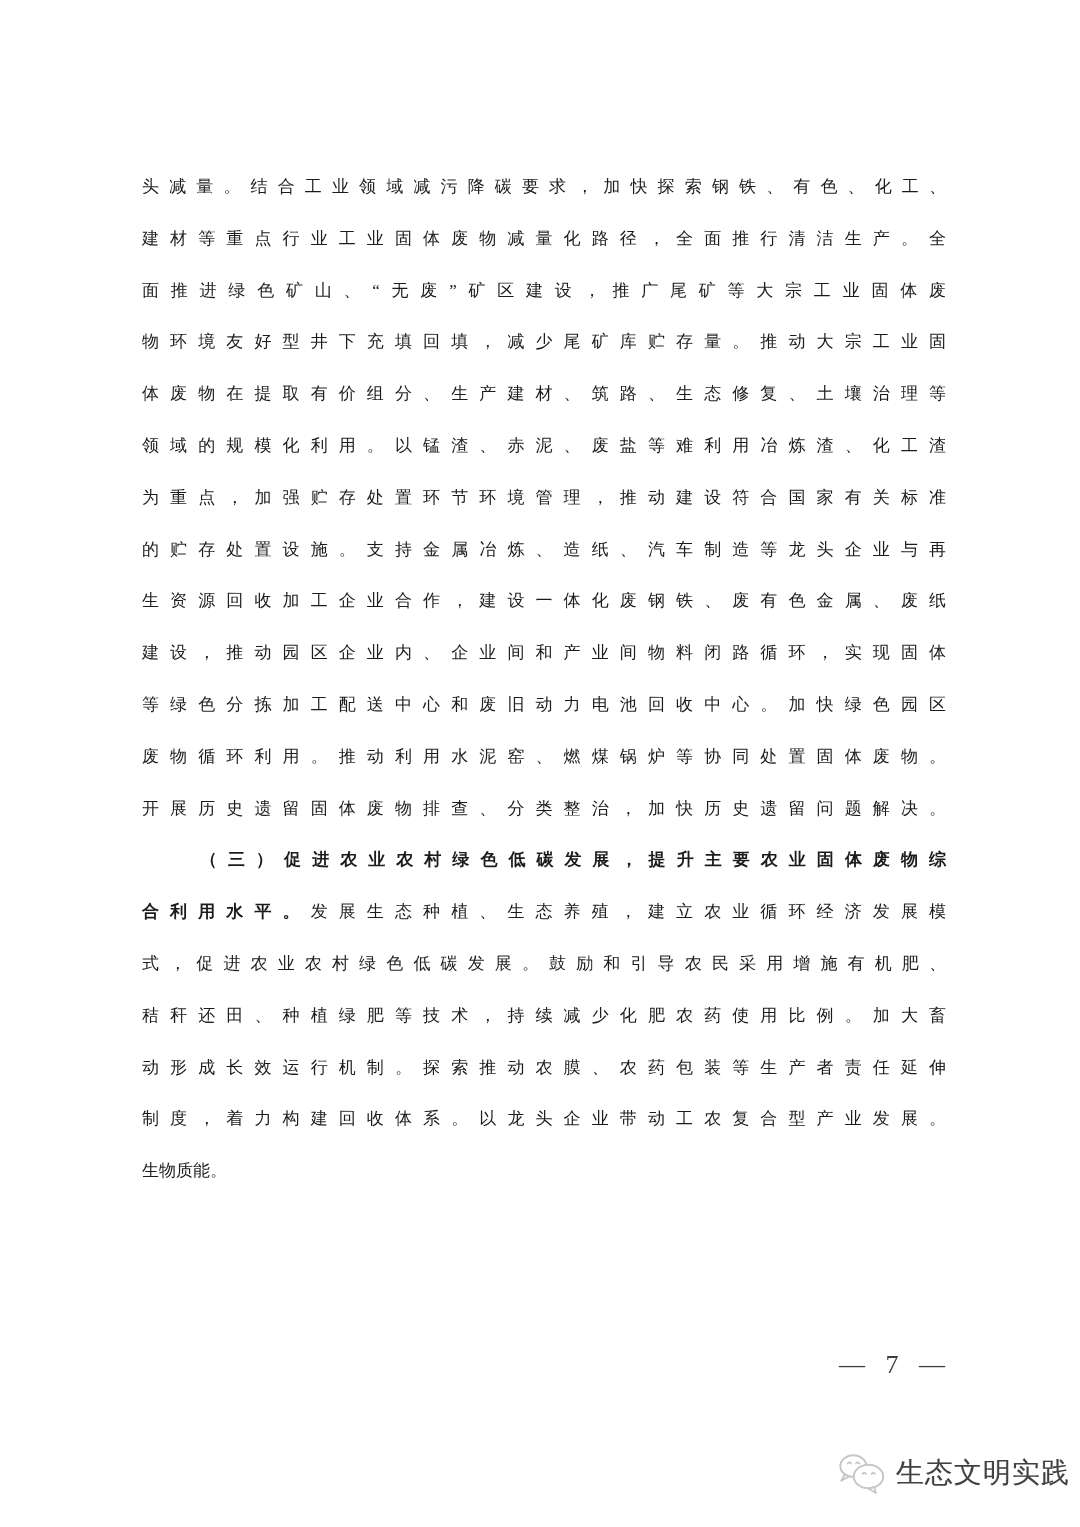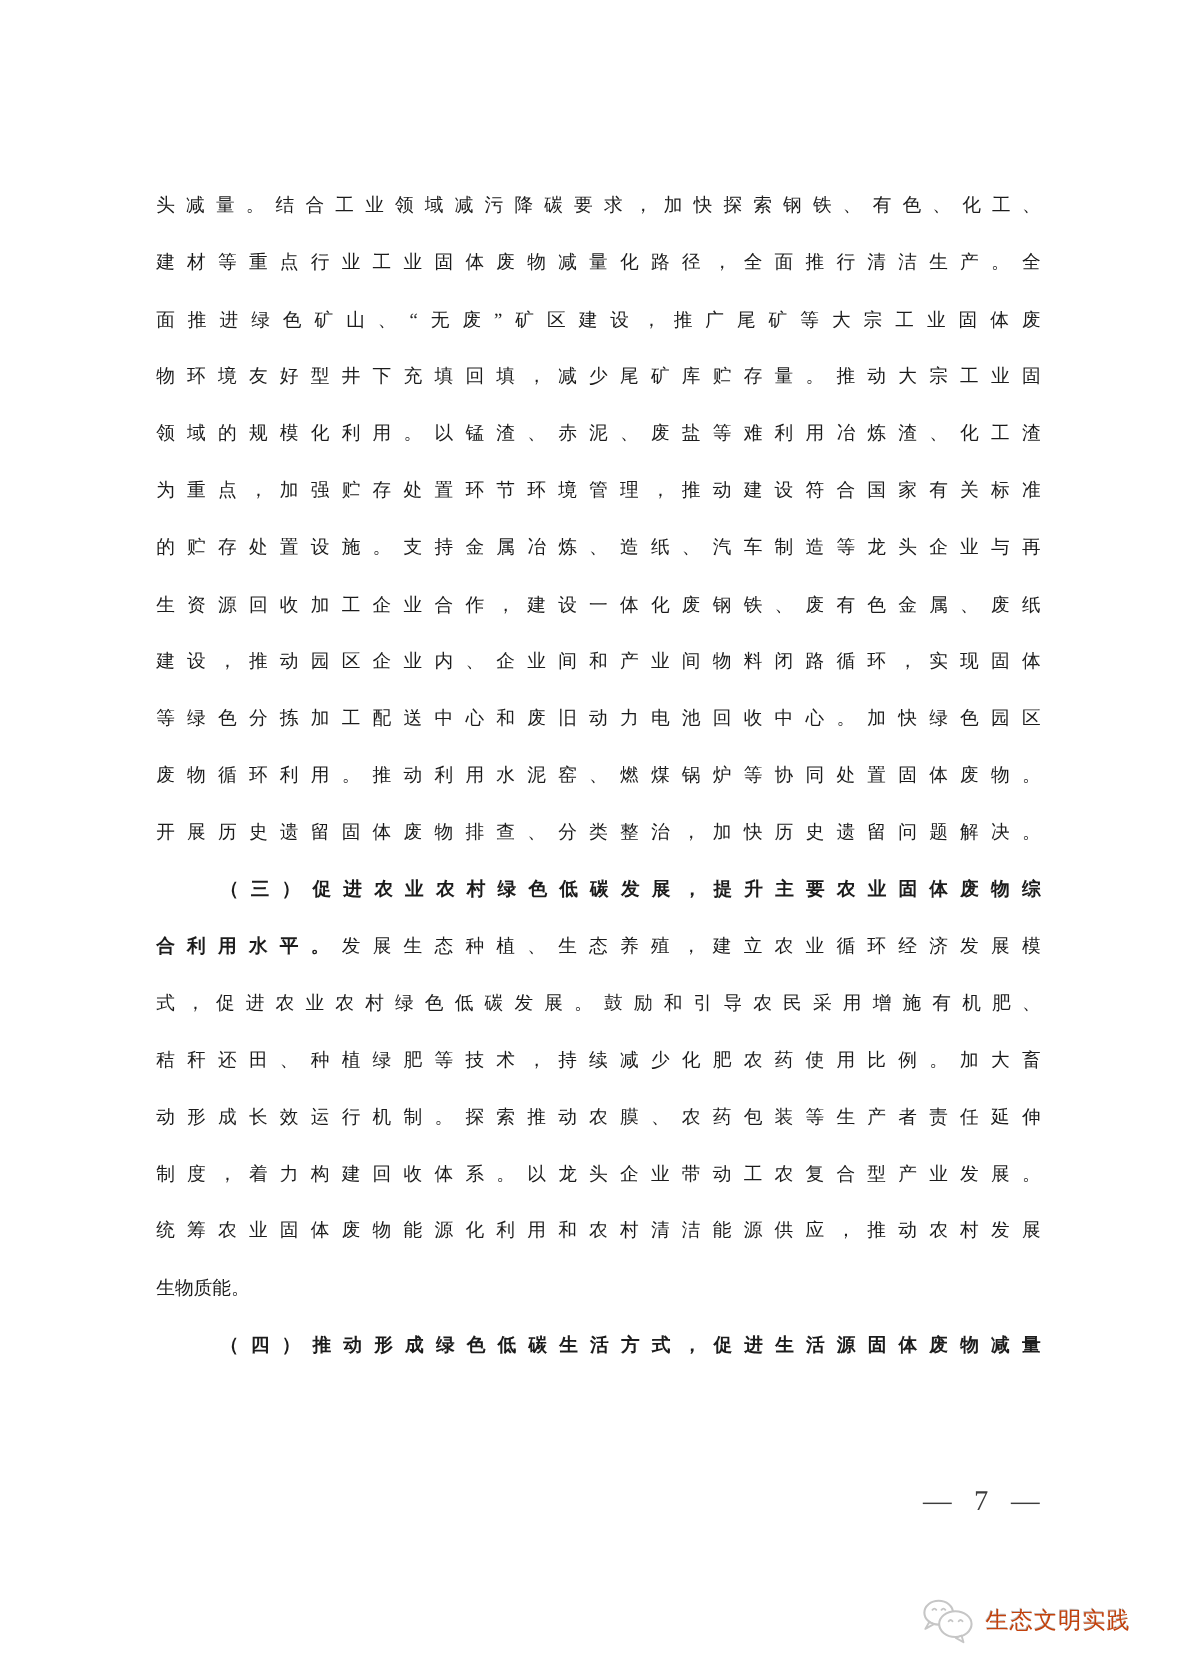--- a/index.html
+++ b/index.html
@@ -59,55 +59,54 @@
     display: flex;
     align-items: center;
     gap: 8px;
   }
   .watermark-icon {
     width: 52px;
     height: 46px;
     flex: 0 0 auto;
   }
   .watermark-text {
-    font-size: 21px;
+    font-size: 28px;
     letter-spacing: 1px;
-    color: #c2410c;
+    color: #404040;
     text-shadow: 1px 1px 0 #ffffff, -0.5px -0.5px 0 #bdbdbd;
     white-space: nowrap;
     font-family: "Liberation Sans", "DejaVu Sans", sans-serif;
   }
 </style>
 </head>
 <body>
 
 <div class="page">
 
   <div class="text-block">
       <div class="line"><span>头减量。结合工业领域减污降碳要求，加快探索钢铁、有色、化工、</span></div>
       <div class="line"><span>建材等重点行业工业固体废物减量化路径，全面推行清洁生产。全</span></div>
       <div class="line"><span>面推进绿色矿山、“无废”矿区建设，推广尾矿等大宗工业固体废</span></div>
       <div class="line"><span>物环境友好型井下充填回填，减少尾矿库贮存量。推动大宗工业固</span></div>
+      <div class="line"><span>体废物在提取有价组分、生产建材、筑路、生态修复、土壤治理等</span></div>
       <div class="line"><span>领域的规模化利用。以锰渣、赤泥、废盐等难利用冶炼渣、化工渣</span></div>
       <div class="line"><span>为重点，加强贮存处置环节环境管理，推动建设符合国家有关标准</span></div>
       <div class="line"><span>的贮存处置设施。支持金属冶炼、造纸、汽车制造等龙头企业与再</span></div>
       <div class="line"><span>生资源回收加工企业合作，建设一体化废钢铁、废有色金属、废纸</span></div>
       <div class="line"><span>建设，推动园区企业内、企业间和产业间物料闭路循环，实现固体</span></div>
       <div class="line"><span>等绿色分拣加工配送中心和废旧动力电池回收中心。加快绿色园区</span></div>
       <div class="line"><span>废物循环利用。推动利用水泥窑、燃煤锅炉等协同处置固体废物。</span></div>
       <div class="line"><span>开展历史遗留固体废物排查、分类整治，加快历史遗留问题解决。</span></div>
       <div class="line indent"><span class="b">（三）促进农业农村绿色低碳发展，提升主要农业固体废物综</span></div>
       <div class="line"><span class="b">合利用水平。</span><span>发展生态种植、生态养殖，建立农业循环经济发展模</span></div>
       <div class="line"><span>式，促进农业农村绿色低碳发展。鼓励和引导农民采用增施有机肥、</span></div>
       <div class="line"><span>秸秆还田、种植绿肥等技术，持续减少化肥农药使用比例。加大畜</span></div>
       <div class="line"><span>动形成长效运行机制。探索推动农膜、农药包装等生产者责任延伸</span></div>
       <div class="line"><span>制度，着力构建回收体系。以龙头企业带动工农复合型产业发展。</span></div>
-      <div class="line"><span>统筹农业固体废物能源化利用和农村清洁能源供应，推动农村发展</span></div>
       <div class="line left"><span>生物质能。</span></div>
-      <div class="line indent"><span class="b">（四）推动形成绿色低碳生活方式，促进生活源固体废物减量</span></div>
     </div>
 
   <div class="page-number">— 7 —</div>
 
   <div class="watermark">
     <svg class="watermark-icon" viewBox="0 0 60 52" xmlns="http://www.w3.org/2000/svg">
 
       <ellipse cx="20" cy="18" rx="15" ry="12.5" fill="#ffffff" stroke="#c6c6c6" stroke-width="2.2"></ellipse>
       <path d="M10 28 L6 35 L15 30 Z" fill="#ffffff" stroke="#c6c6c6" stroke-width="2" stroke-linejoin="round"></path>
       <path d="M13.5 15 q2 -2.5 4 0" fill="none" stroke="#c6c6c6" stroke-width="2" stroke-linecap="round"></path>

